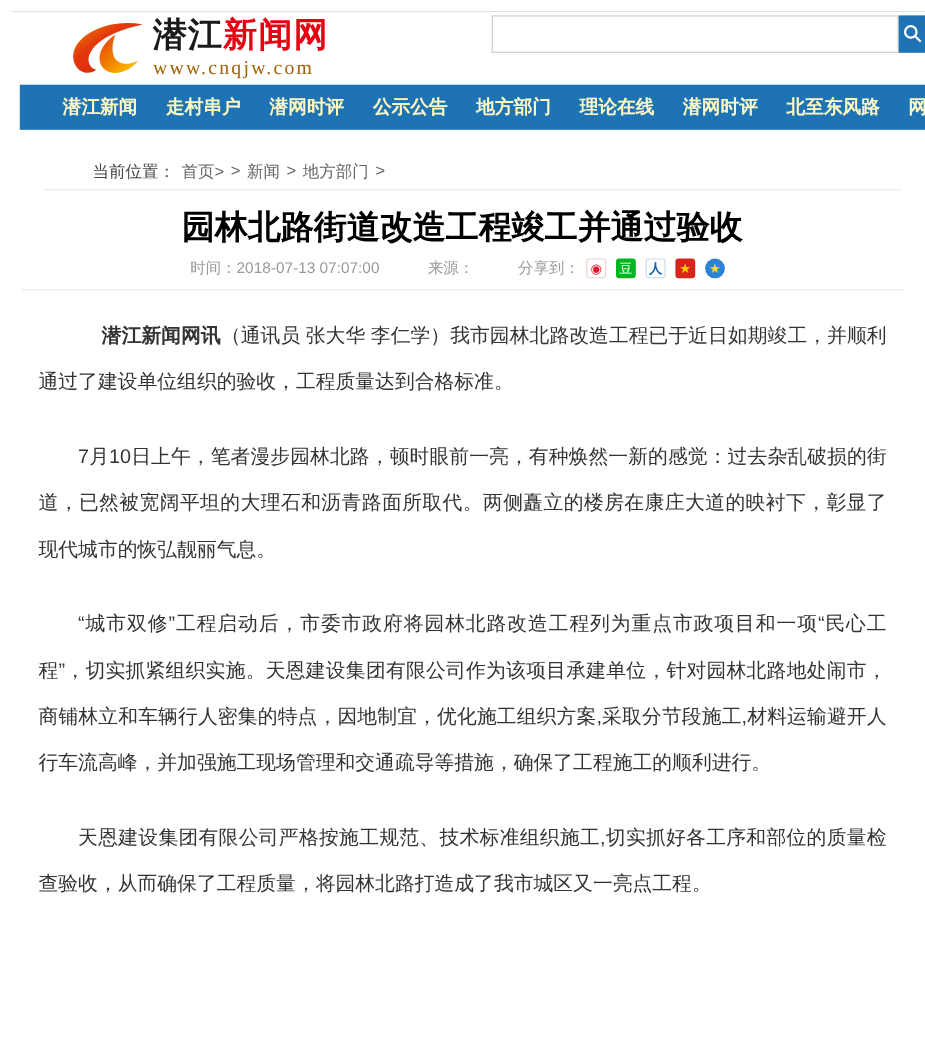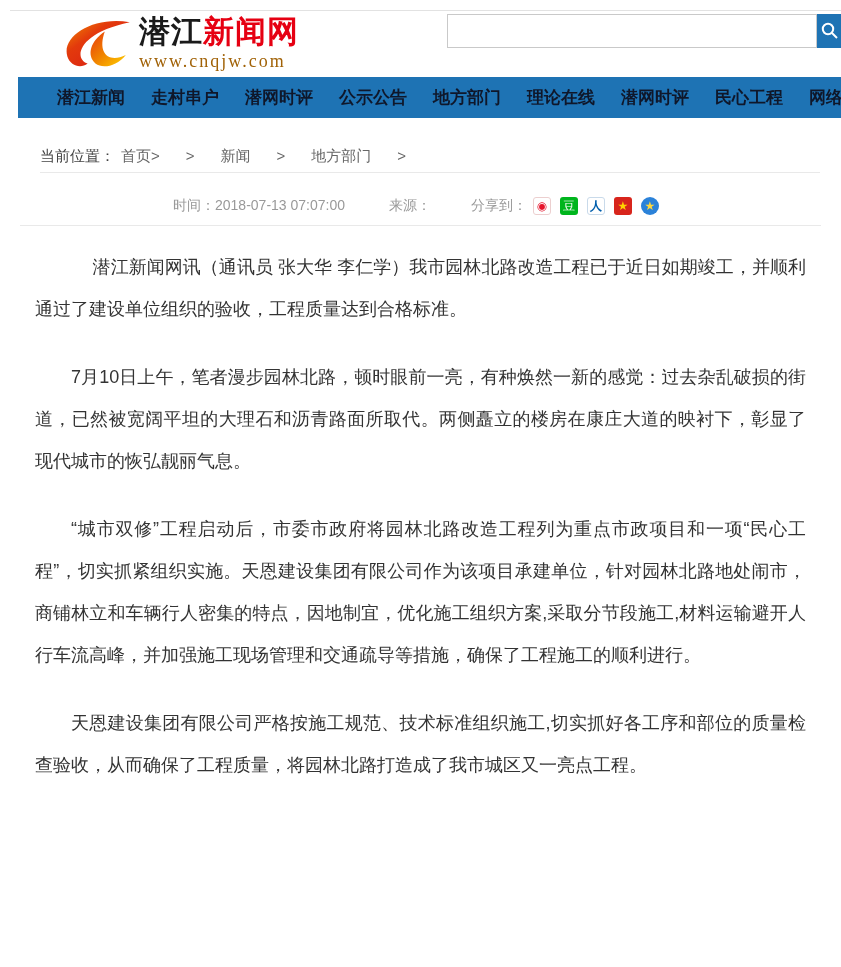--- a/index.html
+++ b/index.html
@@ -15,21 +15,21 @@
   .logo-textblock { margin-left:3px; }
   .logo-name { font-size:31px; font-weight:bold; line-height:36px; letter-spacing:1px; color:#1a1a1a; white-space:nowrap; }
   .logo-name .red { color:#e60012; }
   .logo-url { font-family:"Liberation Serif", serif; font-size:18px; letter-spacing:2px; color:#a16207; line-height:22px; }
 
   .search-input { position:absolute; left:447px; top:14px; width:370px; height:34px; border:1px solid #c9c9c9; background:#fff; outline:none; font-size:14px; padding:0 8px; }
   .search-btn { position:absolute; left:817px; top:14px; width:32px; height:34px; background:#1e73b4; border:none; cursor:pointer; display:flex; align-items:center; justify-content:flex-start; padding-left:3px; }
 
   
   .nav { position:absolute; left:18px; top:77px; width:900px; height:41px; background:#1e73b4; display:flex; align-items:center; padding-left:39px; }
-  .nav-item { color:#0f172a; font-size:17px; font-weight:bold; margin-right:26px; white-space:nowrap; cursor:pointer; }
+  .nav-item { color:#fef9c3; font-size:17px; font-weight:bold; margin-right:26px; white-space:nowrap; cursor:pointer; }
 
   
   .breadcrumb { position:absolute; left:40px; top:147px; font-size:15px; color:#444; display:flex; align-items:center; }
   .crumb-link { color:#666; margin-right:6px; cursor:pointer; }
   .crumb-sep { color:#666; margin-right:6px; }
   .bc-divider { position:absolute; top:172px; left:40px; right:21px; height:1px; background:#e9e9e9; }
 
   
   .article-area { position:absolute; top:188px; left:0; right:0; }
   .article-title { text-align:center; font-family:"Liberation Serif", serif; font-size:30px; font-weight:bold; color:#000; line-height:38px; }
@@ -42,21 +42,21 @@
   .sina   { background:#fff; border:1px solid #eccfcf; color:#e6162d; }
   .douban { background:#00b51d; color:#fff; }
   .renren { background:#fff; border:1px solid #c9daea; color:#005eac; font-weight:bold; }
   .tweibo { background:#d8251c; color:#ffd400; }
   .qzone  { background:#2b82d9; color:#ffd83d; border-radius:50%; }
   .meta-divider { margin:10px 20px 0; height:1px; background:#e9e9e9; }
 
   .article-body { margin:20px 35px 0; font-size:18px; line-height:42px; color:#333; text-align:justify; }
   .article-body p { text-indent:2em; margin-bottom:26px; }
   .article-body p.para-first { text-indent:3.2em; }
-  .para-lead { font-weight:normal; }
+  .para-lead { font-weight:bold; }
 </style>
 </head>
 <body>
 
 <div class="page">
   <div class="top-hairline"></div>
 
   <div class="logo">
     <svg class="logo-swoosh" viewBox="0 0 100 64">
       <defs>
@@ -97,45 +97,46 @@
       <div class="nav-item">潜网时评</div>
 
       <div class="nav-item">公示公告</div>
 
       <div class="nav-item">地方部门</div>
 
       <div class="nav-item">理论在线</div>
 
       <div class="nav-item">潜网时评</div>
 
-      <div class="nav-item">民心工程</div>
+      <div class="nav-item">北至东风路</div>
 
       <div class="nav-item">网络</div>
     </div>
 
   <div class="breadcrumb">
-    <span class="crumb-sep" style="color:#444;">当前位置：</span>
-    <span style="display:flex;gap:20px;">
+    <span class="crumb-sep" style="color:#444;margin-left:44px;">当前位置：</span>
+    <span style="display:flex;">
 
         <span class="crumb-link">首页&gt;</span>
 
         <span class="crumb-sep">&gt;</span>
 
         <span class="crumb-link">新闻</span>
 
         <span class="crumb-sep">&gt;</span>
 
         <span class="crumb-link">地方部门</span>
 
         <span class="crumb-sep">&gt;</span>
       </span>
   </div>
   <div class="bc-divider"></div>
 
   <div class="article-area">
+    <h1 class="article-title">园林北路街道改造工程竣工并通过验收</h1>
 
     <div class="article-meta">
       <span class="meta-time"><span>时间：</span><span>2018-07-13 07:07:00</span></span>
       <span class="meta-source"><span>来源：</span><span></span></span>
       <span class="meta-share-label">分享到：</span>
       <span class="share-icons">
 
           <span class="share-icon sina">◉</span>
 
           <span class="share-icon douban">豆</span>

